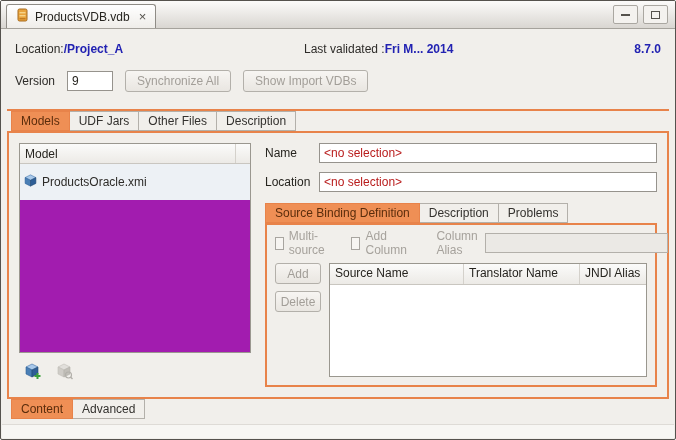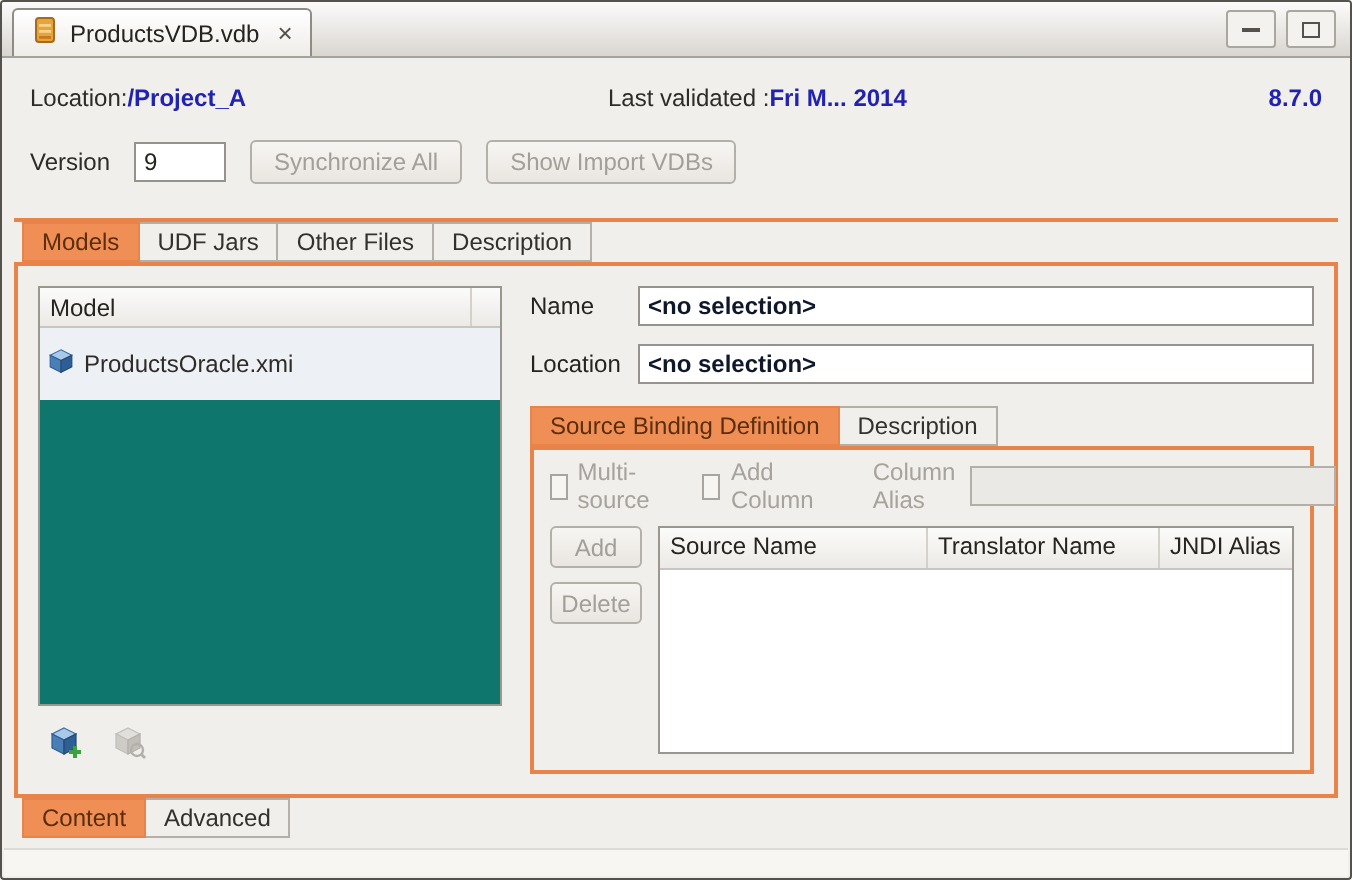--- a/index.html
+++ b/index.html
@@ -63,41 +63,41 @@
   }
   .ftab + .ftab { border-left:none; }
   .ftab.selected { background:#ef8f55; border-color:#e8834a; color:#5b2d0c; }
   
   .content-box {
     position:absolute; left:6px; right:6px; top:130px; height:268px; box-sizing:border-box;
     border:2px solid #e8834a; padding:10px; display:flex; gap:14px;
   }
   .left-col { width:232px; display:flex; flex-direction:column; }
   .model-table {
-    height:210px; box-sizing:border-box; border:1px solid #9a978f; background:#0f766e;
+    height:210px; box-sizing:border-box; border:1px solid #9a978f; background:#a21caf;
     display:flex; flex-direction:column; overflow:hidden;
   }
   .model-table .thead {
     height:20px; line-height:20px; padding-left:5px; box-sizing:border-box;
     background:linear-gradient(#fbfbfa,#eceae6); border-bottom:1px solid #c9c6c0;
     position:relative; color:#26241f;
   }
   .model-table .thead::after {
     content:""; position:absolute; right:14px; top:0; bottom:0; width:1px; background:#d4d1cb;
   }
   .model-row {
     height:36px; display:flex; align-items:center; gap:5px; padding-left:4px;
     background:#edf1f5;
   }
   .left-toolbar { margin-top:9px; display:flex; align-items:center; gap:14px; padding-left:4px; }
   .tool-icon { width:18px; height:18px; display:flex; align-items:center; justify-content:center; }
   .right-col { flex:1; display:flex; flex-direction:column; min-width:0; }
   .field-row { display:flex; align-items:center; margin-bottom:9px; }
   .field-row .flabel { width:54px; color:#26241f; }
-  .field-row .text-input { flex:1; color:#0f172a;font-weight:bold; }
+  .field-row .text-input { flex:1; color:#b91c1c; }
   .subtabs { display:flex; margin-top:2px; }
   .binding-box {
     flex:1; box-sizing:border-box; border:2px solid #e8834a; padding:8px;
     display:flex; flex-direction:column; min-height:0;
   }
   .options-row { display:flex; align-items:center; gap:8px; height:20px; color:#a6a29c; }
   .checkbox {
     width:13px; height:13px; box-sizing:border-box;
     border:1px solid #a8a5a0; background:#f7f5f2; margin-right:5px;
   }
@@ -225,20 +225,21 @@
         <input class="text-input" readonly="" value="&lt;no selection&gt;" style="">
       </div>
       <div class="field-row">
         <span class="flabel">Location</span>
         <input class="text-input" readonly="" value="&lt;no selection&gt;" style="">
       </div>
 
       <div class="subtabs">
         <div class="ftab selected">Source Binding Definition</div>
         <div class="ftab">Description</div>
+        <div class="ftab">Problems</div>
       </div>
 
       <div class="binding-box">
         <div class="options-row">
           <span class="opt">
             <span class="checkbox"></span>
             <span>Multi-source</span>
           </span>
           <span class="opt">
             <span class="checkbox"></span>

